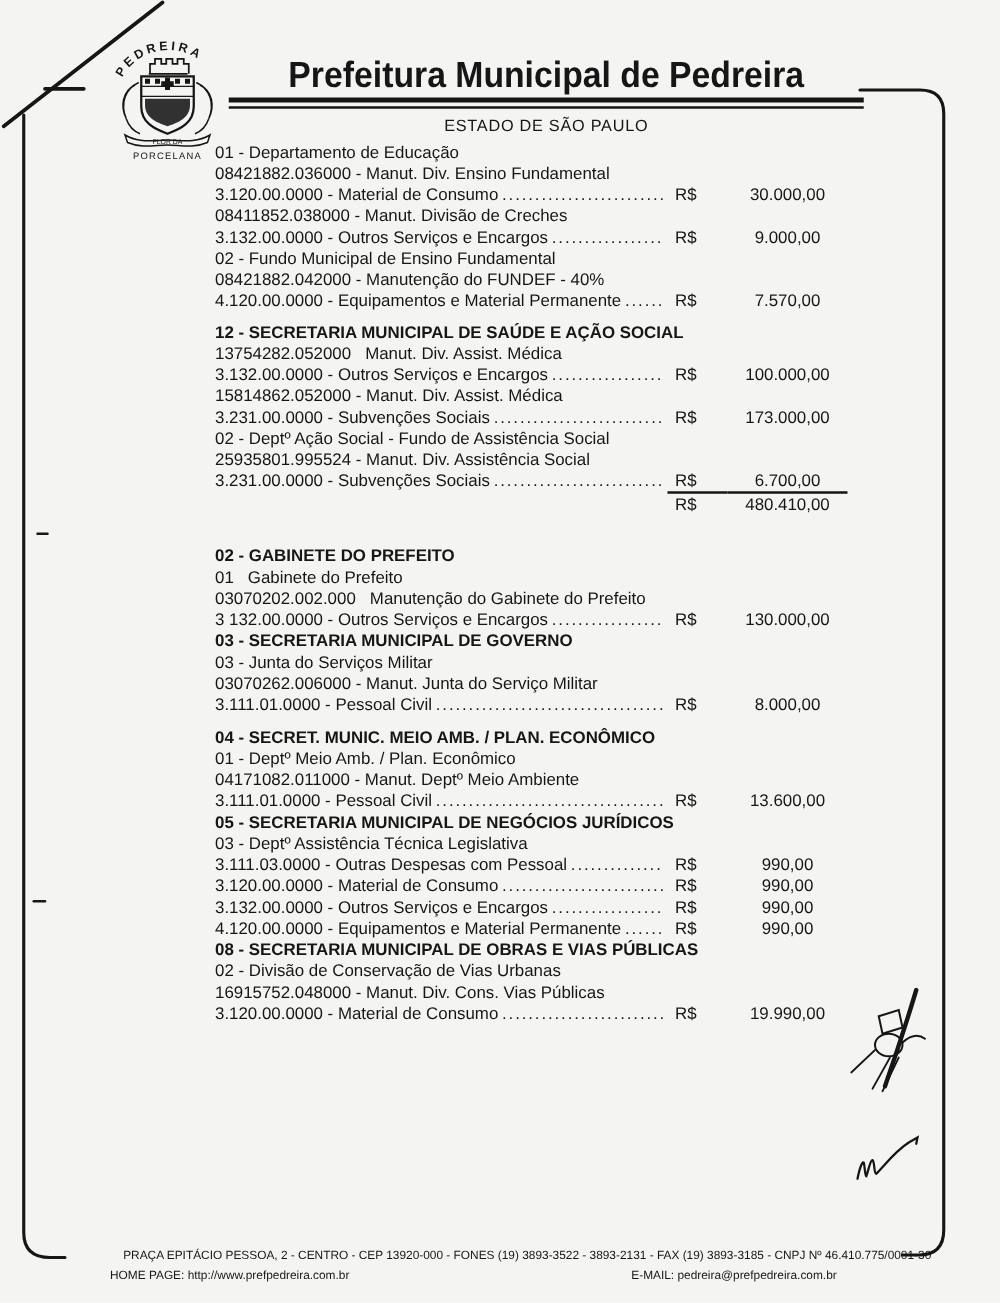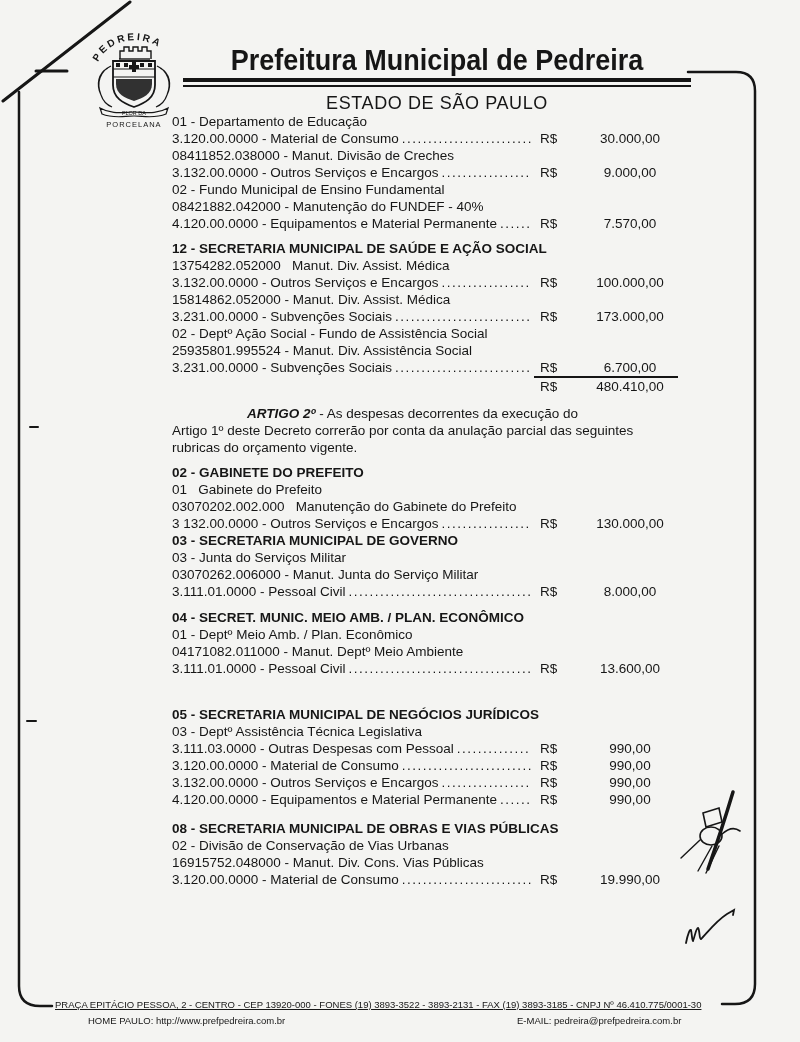--- a/index.html
+++ b/index.html
@@ -12,39 +12,39 @@
     overflow:hidden;
   }
   svg{display:block;}
   .frame{position:absolute;left:0;top:0;pointer-events:none;}
   .crest{position:absolute;left:80px;top:26px;width:108px;height:108px;}
 
   .hdr{position:absolute;left:183px;top:44px;width:508px;text-align:center;}
   .title{font-size:27px;font-weight:bold;letter-spacing:0px;white-space:nowrap;transform:scaleY(1.08);transform-origin:top;}
   .rule1{height:4px;background:#151515;margin-top:3px;}
   .rule2{height:2px;background:#151515;margin-top:3px;}
-  .subtitle{font-size:18px;margin-top:6px;letter-spacing:0.6px;}
+  .subtitle{font-size:13px;margin-top:6px;letter-spacing:0.6px;}
 
   .content{position:absolute;left:172px;top:113px;width:506px;font-size:13.5px;line-height:17px;}
   .heading{font-weight:bold;white-space:pre;}
   .row{display:flex;align-items:baseline;}
   .rowtext{white-space:pre;}
   .leader{flex:1 1 auto;overflow:hidden;white-space:nowrap;margin:0 3px;}
   .leader::after{content:"......................................................................................";letter-spacing:1.5px;}
   .leader.hide{visibility:hidden;}
   .cur{flex:0 0 42px;padding-left:6px;white-space:pre;}
   .amt{flex:0 0 96px;text-align:center;white-space:pre;}
   .row.u .cur,.row.u .amt{border-bottom:2px solid #151515;}
   .pline{white-space:pre;}
   .pline.indent{padding-left:75px;}
   .artlead{font-weight:bold;font-style:italic;}
 
-  .footer-line1{position:absolute;left:55px;top:999px;width:690px;text-align:left;font-size:9.5px;white-space:nowrap;text-decoration:underline;}
+  .footer-line1{position:absolute;left:55px;top:999px;width:690px;text-align:right;font-size:9.5px;white-space:nowrap;}
   .footer-home{position:absolute;left:88px;top:1015px;font-size:9.5px;white-space:nowrap;}
-  .footer-email{position:absolute;left:505px;top:1015px;font-size:9.5px;white-space:nowrap;margin-left:12px;}
+  .footer-email{position:absolute;left:505px;top:1015px;font-size:9.5px;white-space:nowrap;}
 </style>
 </head>
 <body>
 
 <div class="page">
 
   <svg class="frame" width="800" height="1042" viewBox="0 0 800 1042">
     <g stroke="#161616" fill="none" stroke-linecap="round">
 
       <path d="M 130,2 L 3,101" stroke-width="3"></path>
@@ -116,20 +116,23 @@
     <div class="rule2"></div>
     <div class="subtitle">ESTADO DE SÃO PAULO</div>
   </div>
 
   <div class="content">
       <div style="margin-top: 0px;">
         <div class="row">
           <span class="rowtext">01 - Departamento de Educação</span>
         </div>
         <div class="row">
+          <span class="rowtext">08421882.036000 - Manut. Div. Ensino Fundamental</span>
+        </div>
+        <div class="row">
           <span class="rowtext">3.120.00.0000 - Material de Consumo</span>
           <span class="leader"></span>
           <span class="cur">R$</span>
           <span class="amt">30.000,00</span>
         </div>
         <div class="row">
           <span class="rowtext">08411852.038000 - Manut. Divisão de Creches</span>
         </div>
         <div class="row">
           <span class="rowtext">3.132.00.0000 - Outros Serviços e Encargos</span>
@@ -182,26 +185,21 @@
           <span class="cur">R$</span>
           <span class="amt">6.700,00</span>
         </div>
         <div class="row total">
           <span class="rowtext"></span>
           <span class="leader hide"></span>
           <span class="cur">R$</span>
           <span class="amt">480.410,00</span>
         </div>
       </div>
-      <div style="margin-top: 10px;">
-        <div class="pline indent"><span class="artlead">ARTIGO 2º</span> - As despesas decorrentes da execução do</div>
-        <div class="pline">Artigo 1º deste Decreto correrão por conta da anulação parcial das seguintes</div>
-        <div class="pline">rubricas do orçamento vigente.</div>
-      </div>
-      <div style="margin-top: 8px;">
+      <div style="margin-top: 24px;">
         <div class="heading">02 - GABINETE DO PREFEITO</div>
         <div class="row">
           <span class="rowtext">01   Gabinete do Prefeito</span>
         </div>
         <div class="row">
           <span class="rowtext">03070202.002.000   Manutenção do Gabinete do Prefeito</span>
         </div>
         <div class="row">
           <span class="rowtext">3 132.00.0000 - Outros Serviços e Encargos</span>
           <span class="leader"></span>
@@ -232,21 +230,21 @@
         <div class="row">
           <span class="rowtext">04171082.011000 - Manut. Deptº Meio Ambiente</span>
         </div>
         <div class="row">
           <span class="rowtext">3.111.01.0000 - Pessoal Civil</span>
           <span class="leader"></span>
           <span class="cur">R$</span>
           <span class="amt">13.600,00</span>
         </div>
       </div>
-      <div style="margin-top: 29px;">
+      <div style="margin-top: 0;">
         <div class="heading">05 - SECRETARIA MUNICIPAL DE NEGÓCIOS JURÍDICOS</div>
         <div class="row">
           <span class="rowtext">03 - Deptº Assistência Técnica Legislativa</span>
         </div>
         <div class="row">
           <span class="rowtext">3.111.03.0000 - Outras Despesas com Pessoal</span>
           <span class="leader"></span>
           <span class="cur">R$</span>
           <span class="amt">990,00</span>
         </div>
@@ -262,34 +260,34 @@
           <span class="cur">R$</span>
           <span class="amt">990,00</span>
         </div>
         <div class="row">
           <span class="rowtext">4.120.00.0000 - Equipamentos e Material Permanente</span>
           <span class="leader"></span>
           <span class="cur">R$</span>
           <span class="amt">990,00</span>
         </div>
       </div>
-      <div style="margin-top: 12px;">
+      <div style="">
         <div class="heading">08 - SECRETARIA MUNICIPAL DE OBRAS E VIAS PÚBLICAS</div>
         <div class="row">
           <span class="rowtext">02 - Divisão de Conservação de Vias Urbanas</span>
         </div>
         <div class="row">
           <span class="rowtext">16915752.048000 - Manut. Div. Cons. Vias Públicas</span>
         </div>
         <div class="row">
           <span class="rowtext">3.120.00.0000 - Material de Consumo</span>
           <span class="leader"></span>
           <span class="cur">R$</span>
           <span class="amt">19.990,00</span>
         </div>
       </div>
     </div>
 
   <div class="footer-line1">PRAÇA EPITÁCIO PESSOA, 2 - CENTRO - CEP 13920-000 - FONES (19) 3893-3522 - 3893-2131 - FAX (19) 3893-3185 - CNPJ Nº 46.410.775/0001-30</div>
-  <div class="footer-home">HOME PAULO: http://www.prefpedreira.com.br</div>
+  <div class="footer-home">HOME PAGE: http://www.prefpedreira.com.br</div>
   <div class="footer-email">E-MAIL: pedreira@prefpedreira.com.br</div>
 
 </div>
 
 </body></html>

